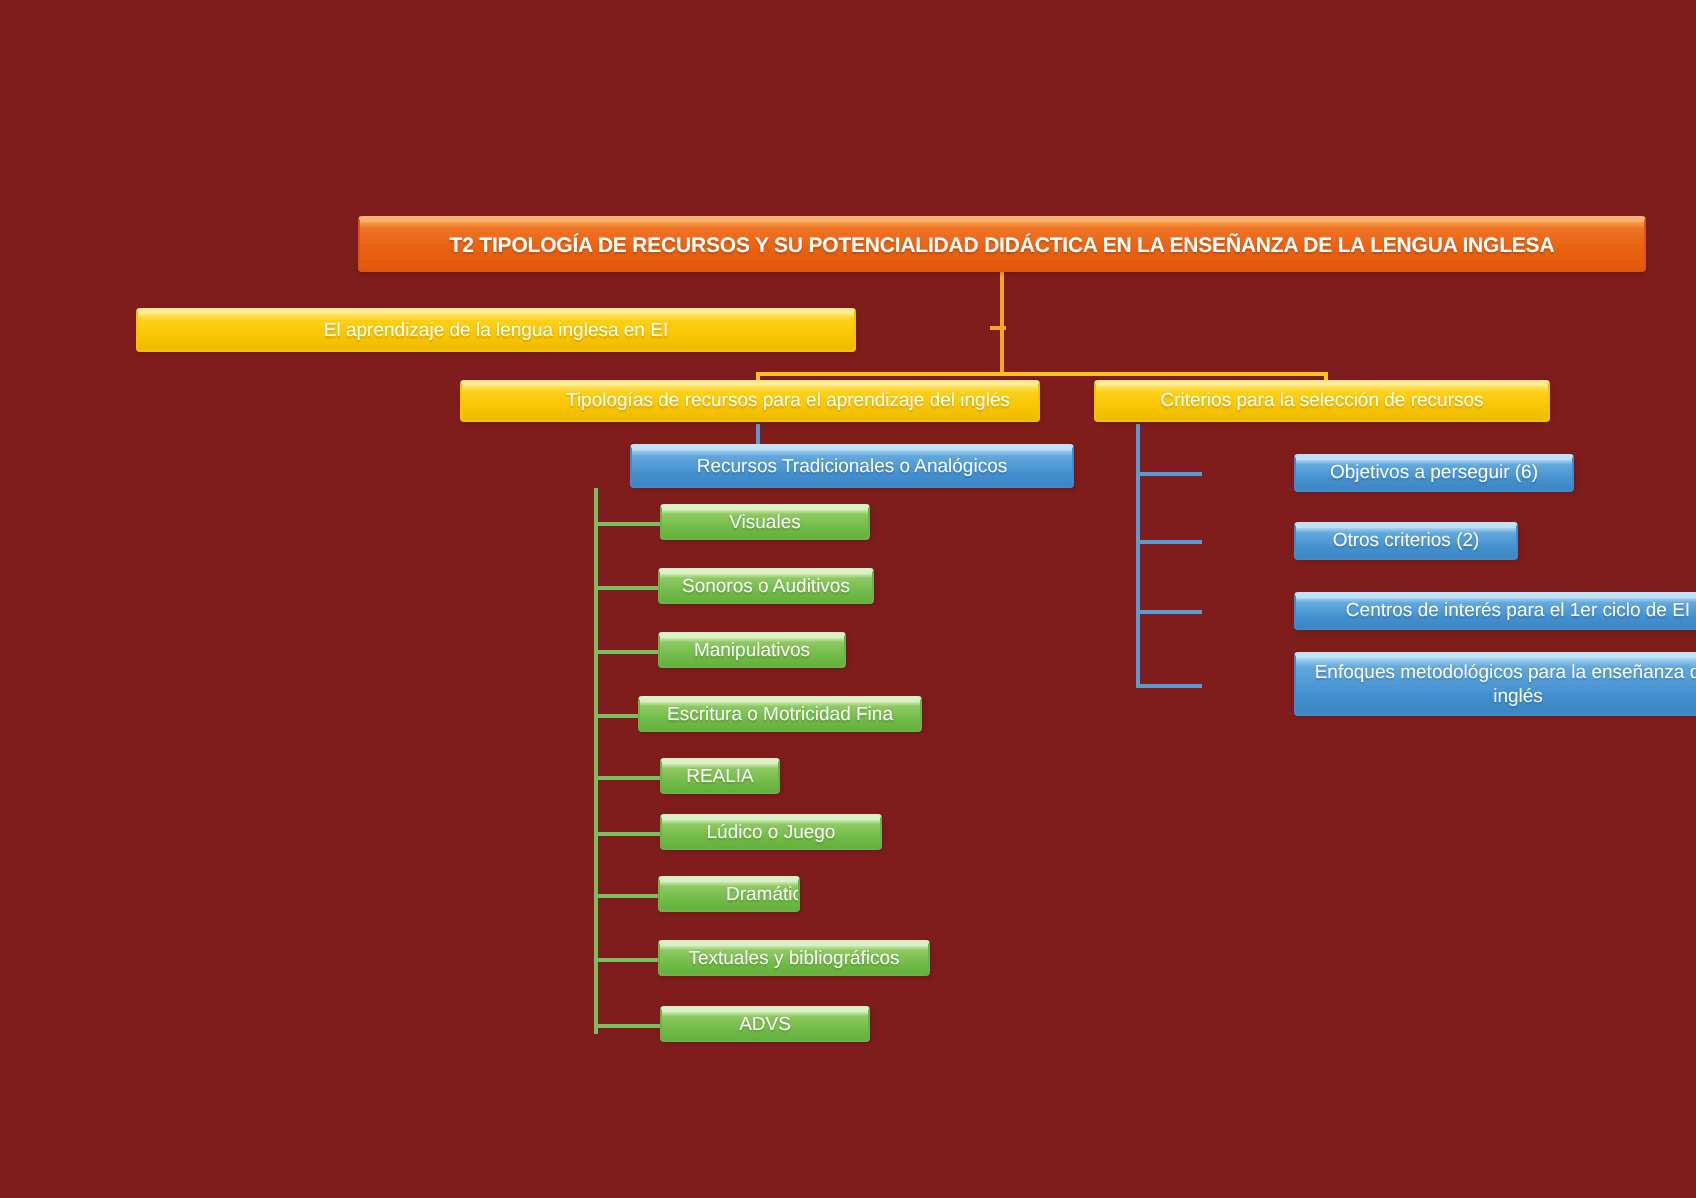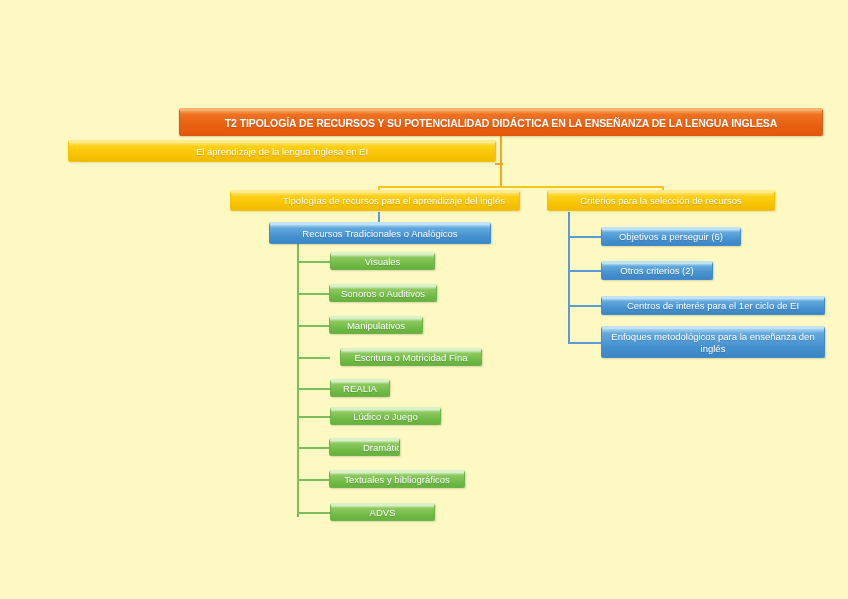--- a/index.html
+++ b/index.html
@@ -13,21 +13,21 @@
     position: relative;
     overflow: hidden;
     font-family: "Liberation Sans", sans-serif;
   }
 
   #canvas {
     position: absolute;
     left: 0; top: 0;
     width: 848px;
     height: 599px;
-    background: #fef9c3;
+    background: #7f1d1d;
   }
 
   
   .line {
     position: absolute;
     box-sizing: border-box;
   }
   .line.v { width: 2px; }
   .line.h { height: 2px; }
 
@@ -79,20 +79,21 @@
   }
 
   
   .node.blue {
     background: linear-gradient(to bottom,
         #a8d4f0 0%, #62a8dd 16%, #4490cf 65%, #3d86c6 100%);
     border: 1px solid #3f8cc9;
     border-top: 3px solid #bfe2f7;
     font-size: 9.5px;
     box-shadow: 1px 1px 2px rgba(0,0,0,0.15);
+    margin-left: 46px;
   }
 
   
   .node.green {
     background: linear-gradient(to bottom,
         #cde8b4 0%, #8cc95f 16%, #6fb945 68%, #66b23d 100%);
     border: 1px solid #6bb249;
     border-top: 3px solid #daf0c6;
     font-size: 9.5px;
     box-shadow: 1px 1px 2px rgba(0,0,0,0.15);
@@ -131,21 +132,21 @@
   <div class="line v blue" style="left:568px; top:212px; height:131px;"></div>
   <div class="line h blue" style="left:568px; top:236px; width:33px;"></div>
   <div class="line h blue" style="left:568px; top:270px; width:33px;"></div>
   <div class="line h blue" style="left:568px; top:305px; width:33px;"></div>
   <div class="line h blue" style="left:568px; top:342px; width:33px;"></div>
 
   <div class="node title" style="left:179px; top:108px; width:644px; height:28px;">
     <span class="label">T2 TIPOLOGÍA DE RECURSOS Y SU POTENCIALIDAD DIDÁCTICA EN LA ENSEÑANZA DE LA LENGUA INGLESA</span>
   </div>
 
-  <div class="node gold" style="left:68px; top:140px; width:428px; height:22px;">
+  <div class="node gold" style="left:68px; top:154px; width:360px; height:22px;">
     <span class="label">El aprendizaje de la lengua inglesa en EI</span>
   </div>
 
   <div class="node gold" style="left:230px; top:190px; width:290px; height:21px;padding-left:44px;">
     <span class="label">Tipologías de recursos para el aprendizaje del inglés</span>
   </div>
 
   <div class="node gold" style="left:547px; top:190px; width:228px; height:21px;">
     <span class="label">Criterios para la selección de recursos</span>
   </div>
@@ -159,21 +160,21 @@
   </div>
 
   <div class="node green" style="left:329px; top:284px; width:108px; height:18px;">
     <span class="label">Sonoros o Auditivos</span>
   </div>
 
   <div class="node green" style="left:329px; top:316px; width:94px; height:18px;">
     <span class="label">Manipulativos</span>
   </div>
 
-  <div class="node green" style="left:340px; top:348px; width:142px; height:18px;">
+  <div class="node green" style="left:319px; top:348px; width:142px; height:18px;">
     <span class="label">Escritura o Motricidad Fina</span>
   </div>
 
   <div class="node green" style="left:330px; top:379px; width:60px; height:18px;">
     <span class="label">REALIA</span>
   </div>
 
   <div class="node green" style="left:330px; top:407px; width:111px; height:18px;">
     <span class="label">Lúdico o Juego</span>
   </div>

